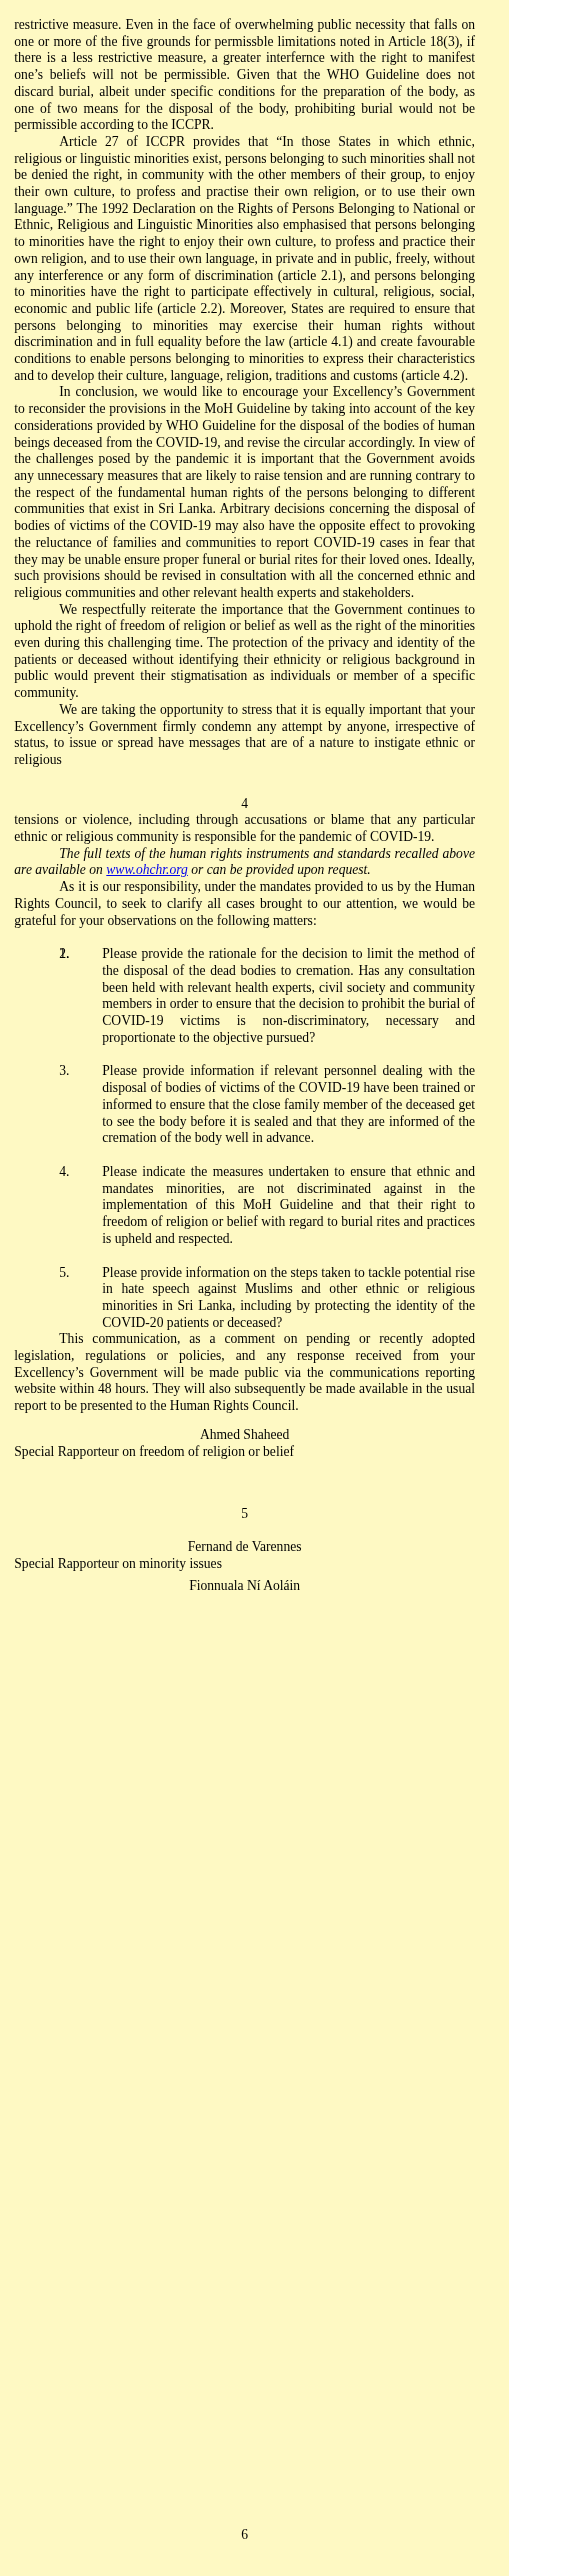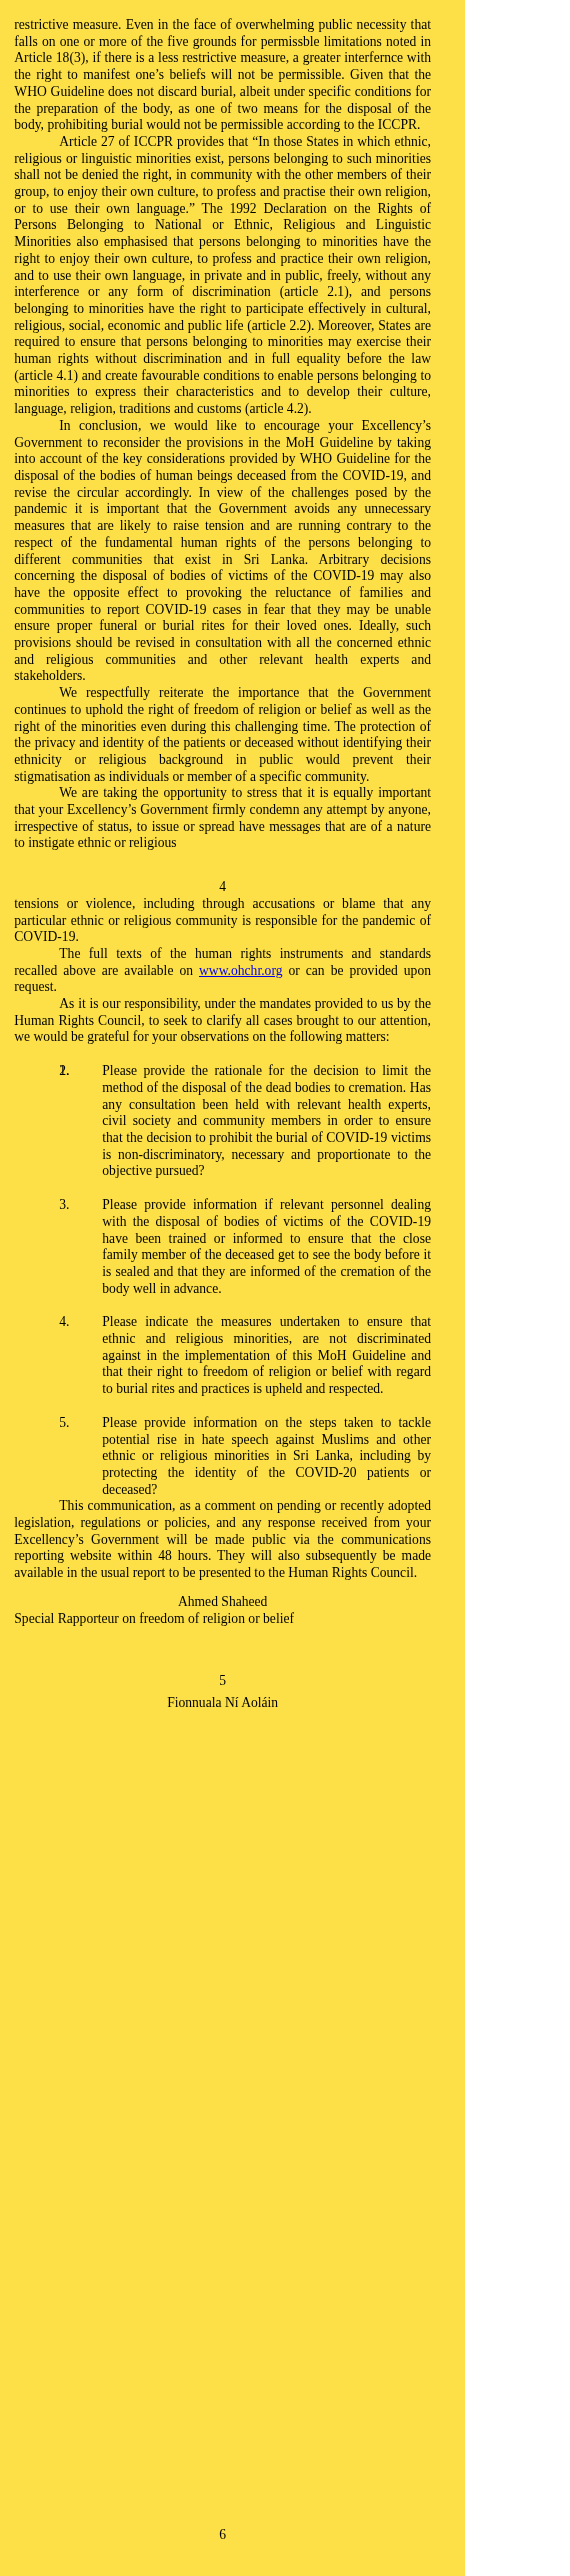--- a/index.html
+++ b/index.html
@@ -2,43 +2,43 @@
 <html style="font-size:11.4px"><head>
 <meta charset="utf-8">
 <style>
   html, body {
     margin: 0;
     padding: 0;
     background: #ffffff;
   }
   .page {
     position: relative;
-    width: 465px;
+    width: 509px;
     height: 2576px;
-    background: #fde047;
+    background: #fef9c3;
     color: #000000;
     font-family: "Liberation Serif", "DejaVu Serif", serif;
     font-size: 13.6px;
     line-height: 16.7px;
     box-sizing: border-box;
     padding: 17px 34px 0 14.3px;
     overflow: hidden;
   }
   p.par {
     margin: 0;
     text-align: justify;
     text-indent: 45px;
   }
   p.par.no-indent {
     text-indent: 0;
   }
   .mb-28 { margin-bottom: 20px; }
   .mb-21 { margin-bottom: 15px; }
   .mb-24 { margin-bottom: 17px; }
-  .mt-25 { margin-top: 18px; }
+  .mt-25 { margin-top: 18px; font-style: italic; }
   .mt-22 { margin-top: 15.7px; }
   .mt-24 { margin-top: 17px; }
   .mt-3  { margin-top: 2.1px; }
   .page-number {
     margin: 0;
     text-align: center;
     text-indent: 0;
   }
   .page-number.after-text { margin-top: 27px; }
   .page-number.mid { margin-top: 46px; }
@@ -113,39 +113,43 @@
     <div class="question-item">
       <span class="question-number">2.</span>
       <span>Please provide the rationale for the decision to limit the method of the disposal of the dead bodies to cremation. Has any consultation been held with relevant health experts, civil society and community members in order to ensure that the decision to prohibit the burial of COVID-19 victims is non-discriminatory, necessary and proportionate to the objective pursued?</span>
     </div>
     <div class="question-item">
       <span class="question-number">3.</span>
       <span>Please provide information if relevant personnel dealing with the disposal of bodies of victims of the COVID-19 have been trained or informed to ensure that the close family member of the deceased get to see the body before it is sealed and that they are informed of the cremation of the body well in advance.</span>
     </div>
     <div class="question-item">
       <span class="question-number">4.</span>
-      <span>Please indicate the measures undertaken to ensure that ethnic and religious minorities, are not discriminated against in the implementation of this MoH Guideline and that their right to freedom of religion or belief with regard to burial rites and practices is upheld and respected.</span>
+      <span>Please indicate the measures undertaken to ensure that ethnic and mandates minorities, are not discriminated against in the implementation of this MoH Guideline and that their right to freedom of religion or belief with regard to burial rites and practices is upheld and respected.</span>
     </div>
     <div class="question-item">
       <span class="question-number">5.</span>
       <span>Please provide information on the steps taken to tackle potential rise in hate speech against Muslims and other ethnic or religious minorities in Sri Lanka, including by protecting the identity of the COVID-20 patients or deceased?</span>
     </div>
   </div>
 
   <p class="par mt-24">This communication, as a comment on pending or recently adopted legislation, regulations or policies, and any response received from your Excellency’s Government will be made public via the communications reporting website within 48 hours. They will also subsequently be made available in the usual report to be presented to the Human Rights Council.</p>
 
 
   <div class="sig-block first">
     <p class="centered-line">Ahmed Shaheed</p>
     <p class="centered-line sig-title">Special Rapporteur on freedom of religion or belief</p>
   </div>
 
   <p class="page-number mid">5</p>
 
 
+  <div class="sig-block sig3">
+    <p class="centered-line">Fernand de Varennes</p>
+    <p class="centered-line sig-title">Special Rapporteur on minority issues</p>
+  </div>
 
   <div class="sig-block sig4">
     <p class="centered-line">Fionnuala Ní Aoláin</p>
   </div>
 
   <p class="page-number pagenum-bottom">6</p>
 
 </div>
 
 

